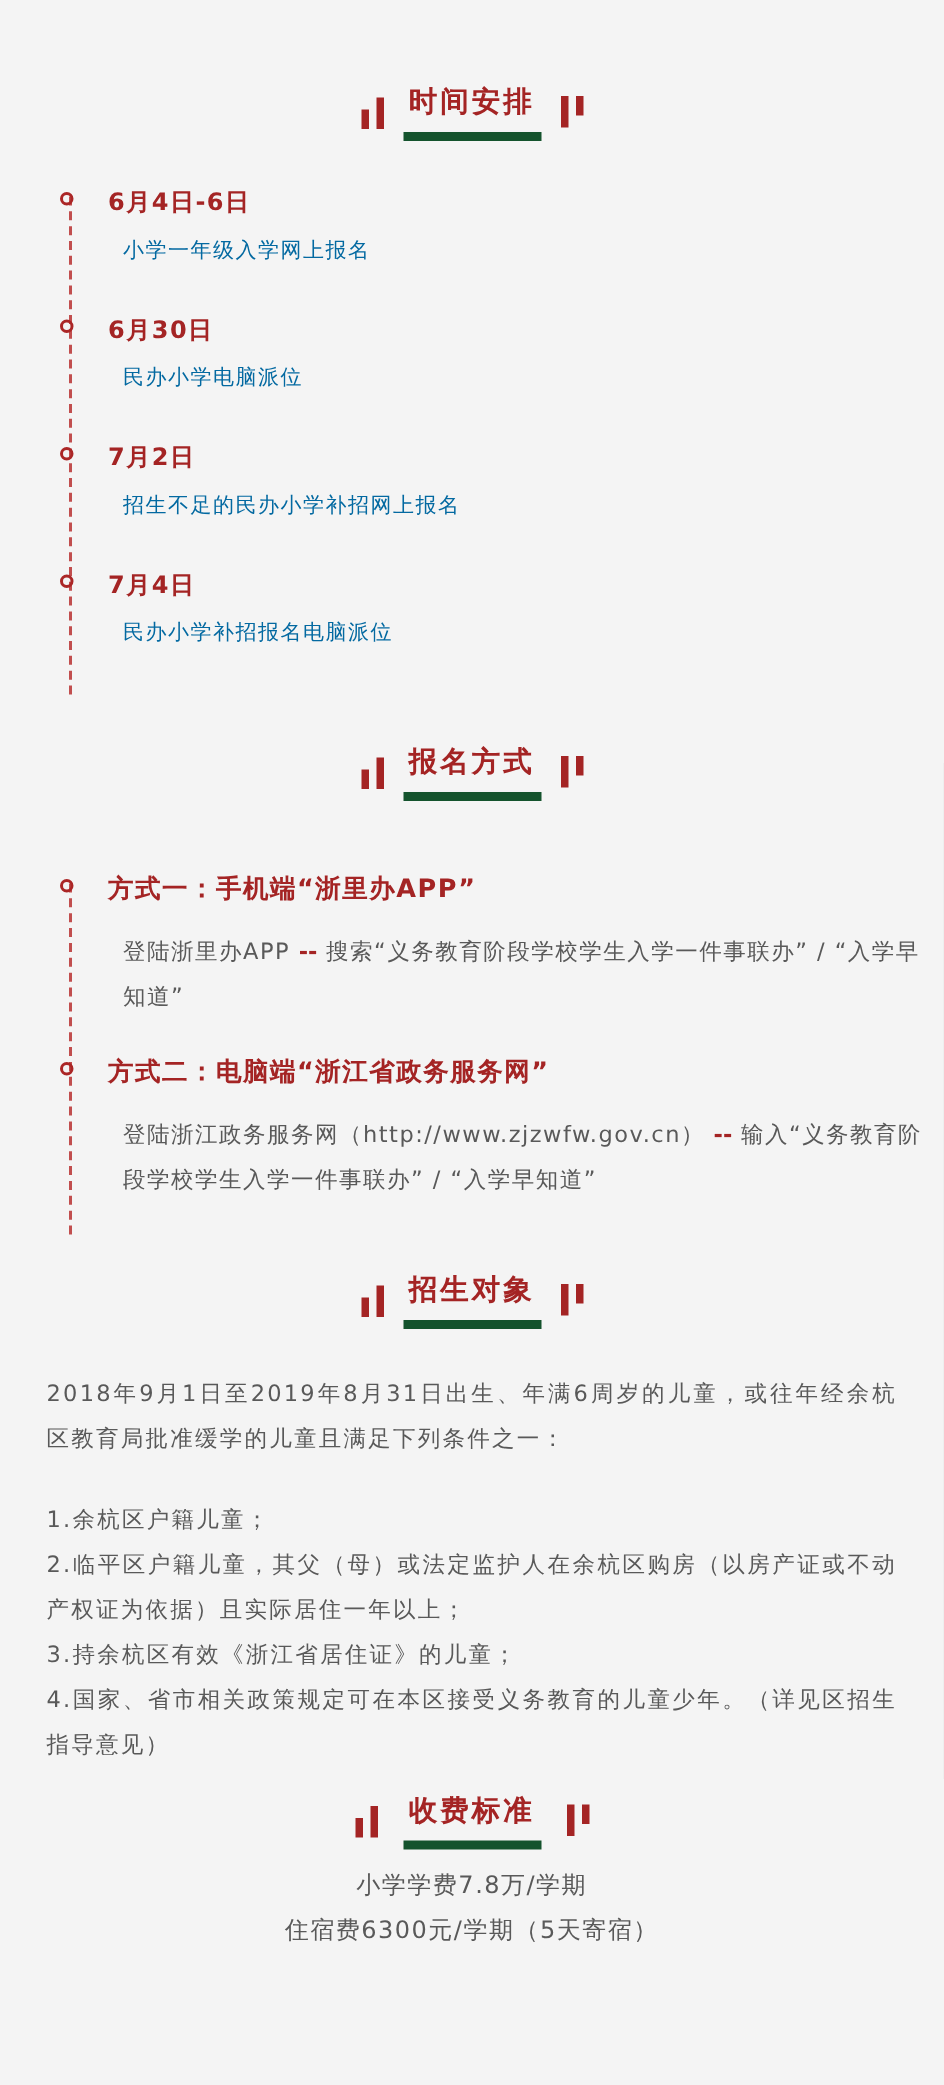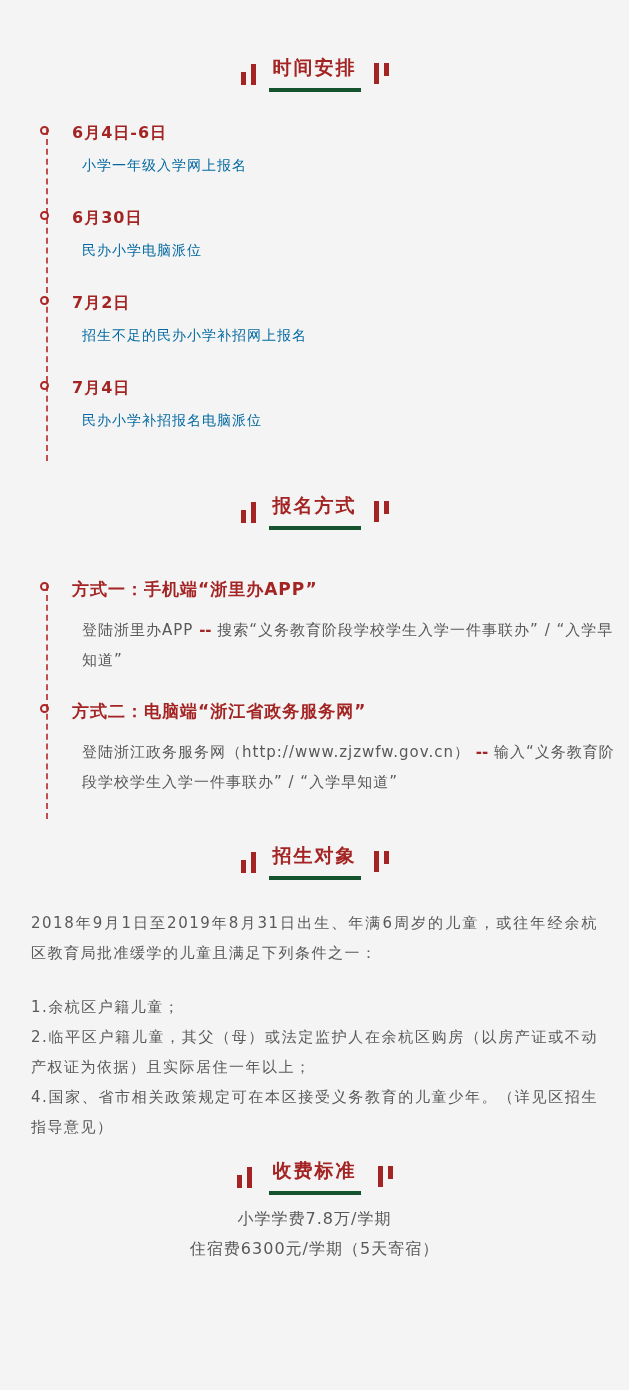--- a/index.html
+++ b/index.html
@@ -15,21 +15,21 @@
   }
   
   .sec-header {
     display:flex; justify-content:center; align-items:center; gap:13px;
   }
   .sec-header.h1 { padding-top:55px; }
   .sec-title {
     font-size:19px; font-weight:bold; letter-spacing:2px;
     color:#a42424;
     padding:0 4px 7px 4px;
-    border-bottom:4px solid #14532d;
+    border-bottom:6px solid #14532d;
   }
   .bars { display:flex; align-items:flex-end; gap:5px; height:22px; }
   .bars i { display:block; background:#a42424; width:5px; }
   .bars .b-short { height:13px; }
   .bars .b-tall  { height:21px; }
   .bars-right { transform:rotate(180deg); }
   
   .rail { position:relative; }
   .rail::before {
     content:""; position:absolute; left:46px;
@@ -175,20 +175,21 @@
         <i class="b-short"></i>
         <i class="b-tall"></i>
       </span>
   </div>
 
   <p class="t-intro">2018年9月1日至2019年8月31日出生、年满6周岁的儿童，或往年经余杭区教育局批准缓学的儿童且满足下列条件之一：</p>
 
   <ul class="t-list">
     <li>1.余杭区户籍儿童；</li>
     <li>2.临平区户籍儿童，其父（母）或法定监护人在余杭区购房（以房产证或不动产权证为依据）且实际居住一年以上；</li>
+    <li>3.持余杭区有效《浙江省居住证》的儿童；</li>
     <li>4.国家、省市相关政策规定可在本区接受义务教育的儿童少年。（详见区招生指导意见）</li>
   </ul>
 
   <div class="sec-header h4">
     <span class="bars bars-left">
         <i></i>
         <i class="b-short"></i>
         <i class="b-tall"></i>
       </span>
     <h2 class="sec-title">收费标准</h2>

